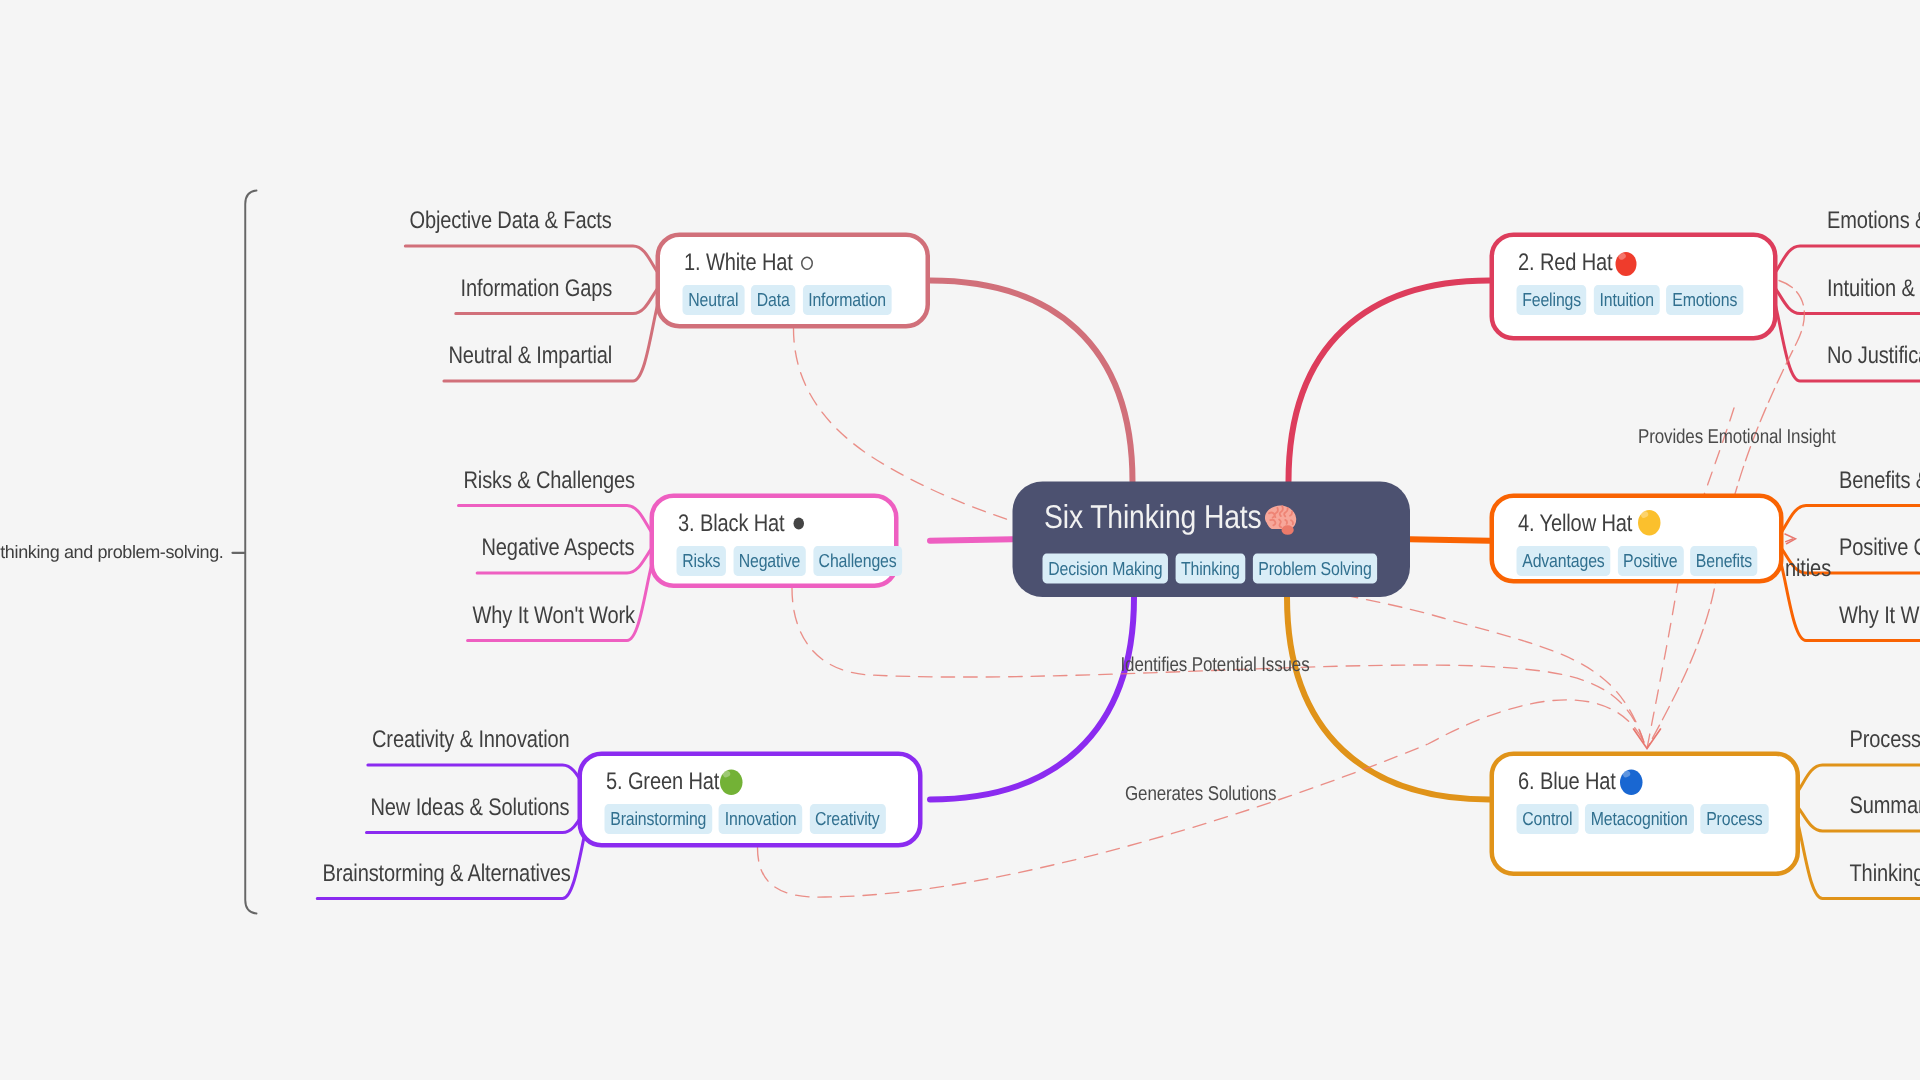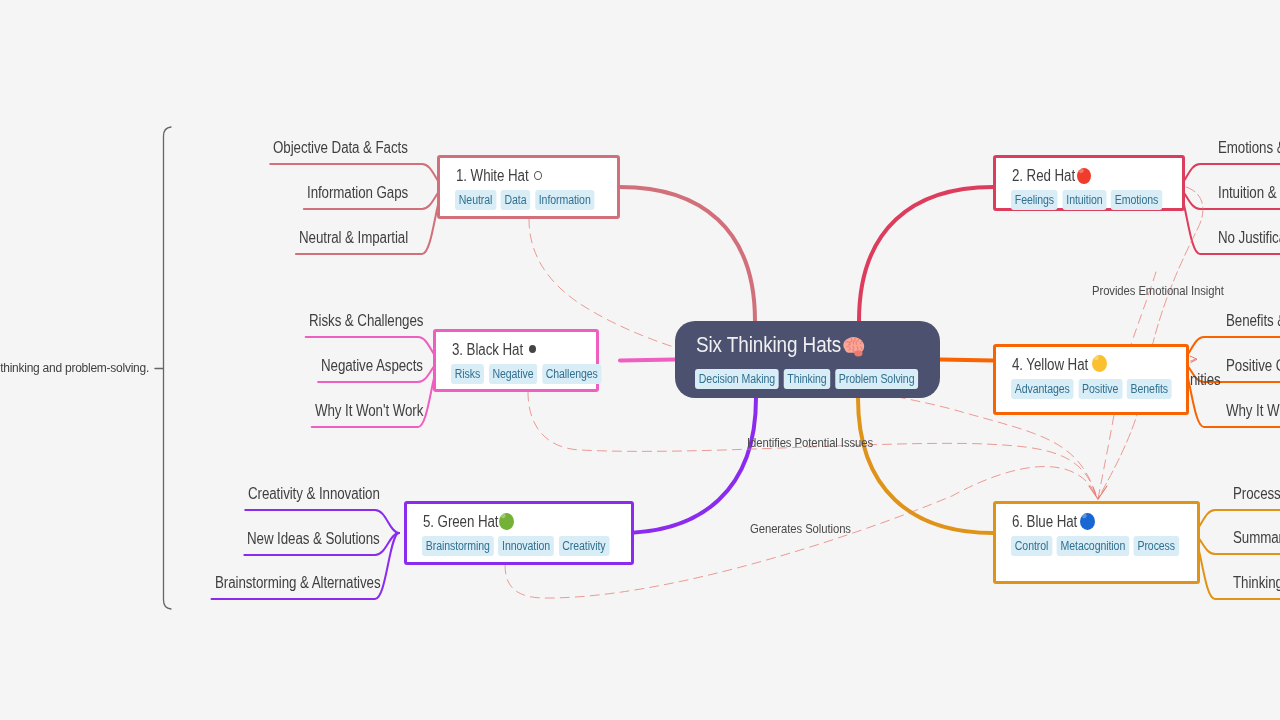--- a/index.html
+++ b/index.html
@@ -2,21 +2,21 @@
 <html><head>
 <meta charset="utf-8">
 <title>Six Thinking Hats</title>
 <style>
   html,body{margin:0;padding:0;}
   body{width:1280px;height:720px;overflow:hidden;background:#f5f5f5;
        font-family:"Liberation Sans",sans-serif;
        -webkit-font-smoothing:antialiased;}
   #stage{position:absolute;left:0;top:0;width:1280px;height:720px;overflow:hidden;}
   svg#edges{position:absolute;left:0;top:0;width:1280px;height:720px;}
-  .node{position:absolute;box-sizing:border-box;background:#fff;border-radius:3px;}
+  .node{position:absolute;box-sizing:border-box;background:#fff;border-radius:16px;}
   .node .ttl{font-size:16px;letter-spacing:-0.1px;color:#3f3f3f;white-space:nowrap;line-height:18px;
              transform:scaleX(0.835);transform-origin:0 0;}
   .tags{display:flex;gap:5.5px;transform:scaleX(0.845);transform-origin:0 0;}
   .tag{background:#d9edf7;color:#31708f;font-size:12.5px;letter-spacing:-0.1px;
        border-radius:3.3px;padding:0 4.5px;white-space:nowrap;line-height:20px;height:20px;}
   #root{position:absolute;background:#4c5170;border-radius:20px;box-sizing:border-box;padding-left:26px;}
   #root .ttl{color:#f1f1f1;font-size:22px;letter-spacing:-0.1px;white-space:nowrap;line-height:25px;
              transform:scaleX(0.858);transform-origin:0 0;}
   .leaf{position:absolute;font-size:16px;letter-spacing:-0.1px;color:#3f3f3f;white-space:nowrap;line-height:18px;
         transform:scaleX(0.835);transform-origin:0 0;}
@@ -110,48 +110,48 @@
       </div>
       <div class="node" style="left: 437px; top: 155px; width: 183px; height: 64px; border: 3px solid rgb(209, 112, 122);">
         <div class="ttl" style="position:absolute;left:16px;top:9px;"><span>1. White Hat</span></div>
         <span class="dot hollow" style="left:94px;top:13px;width:8px;height:9px;"></span>
         <div class="tags" style="position:absolute;left:15px;top:32px;">
           <span class="tag">Neutral</span>
           <span class="tag">Data</span>
           <span class="tag">Information</span>
         </div>
       </div>
-      <div class="node" style="left: 993px; top: 155px; width: 192px; height: 56px; border: 3px solid rgb(221, 61, 92); padding-left: 28px;">
+      <div class="node" style="left: 993px; top: 155px; width: 192px; height: 72px; border: 3px solid rgb(221, 61, 92); padding-left: 28px;">
         <div class="ttl" style="position:absolute;left:16px;top:9px;"><span>2. Red Hat</span></div>
         <span class="dot" style="left:81px;top:10px;width:14px;height:16px;background:#ef3c2c;"></span>
         <div class="tags" style="position:absolute;left:15px;top:32px;">
           <span class="tag">Feelings</span>
           <span class="tag">Intuition</span>
           <span class="tag">Emotions</span>
         </div>
       </div>
       <div class="node" style="left: 433px; top: 329px; width: 166px; height: 63px; border: 3px solid rgb(238, 95, 193);">
         <div class="ttl" style="position:absolute;left:16px;top:9px;"><span>3. Black Hat</span></div>
         <span class="dot flat" style="left:93px;top:13px;width:7px;height:8px;background:#444444;"></span>
         <div class="tags" style="position:absolute;left:15px;top:32px;">
           <span class="tag">Risks</span>
           <span class="tag">Negative</span>
           <span class="tag">Challenges</span>
         </div>
       </div>
-      <div class="node" style="left: 993px; top: 344px; width: 196px; height: 71px; border: 3px solid rgb(249, 99, 2);">
+      <div class="node" style="left: 993px; top: 329px; width: 196px; height: 60px; border: 3px solid rgb(249, 99, 2);">
         <div class="ttl" style="position:absolute;left:16px;top:9px;"><span>4. Yellow Hat</span></div>
         <span class="dot" style="left:96px;top:8px;width:15px;height:17px;background:#fbc02d;"></span>
         <div class="tags" style="position:absolute;left:15px;top:32px;">
           <span class="tag">Advantages</span>
           <span class="tag">Positive</span>
           <span class="tag">Benefits</span>
         </div>
       </div>
-      <div class="node" style="left: 404px; top: 501px; width: 230px; height: 64px; border: 3px solid rgb(139, 43, 240);">
+      <div class="node" style="left: 385px; top: 501px; width: 230px; height: 64px; border: 3px solid rgb(139, 43, 240);">
         <div class="ttl" style="position:absolute;left:16px;top:9px;"><span>5. Green Hat</span></div>
         <span class="dot" style="left:92px;top:9px;width:15px;height:17px;background:#73b236;"></span>
         <div class="tags" style="position:absolute;left:15px;top:32px;">
           <span class="tag">Brainstorming</span>
           <span class="tag">Innovation</span>
           <span class="tag">Creativity</span>
         </div>
       </div>
       <div class="node" style="left: 993px; top: 501px; width: 207px; height: 83px; border: 3px solid rgb(224, 147, 25);">
         <div class="ttl" style="position:absolute;left:16px;top:9px;"><span>6. Blue Hat</span></div>

